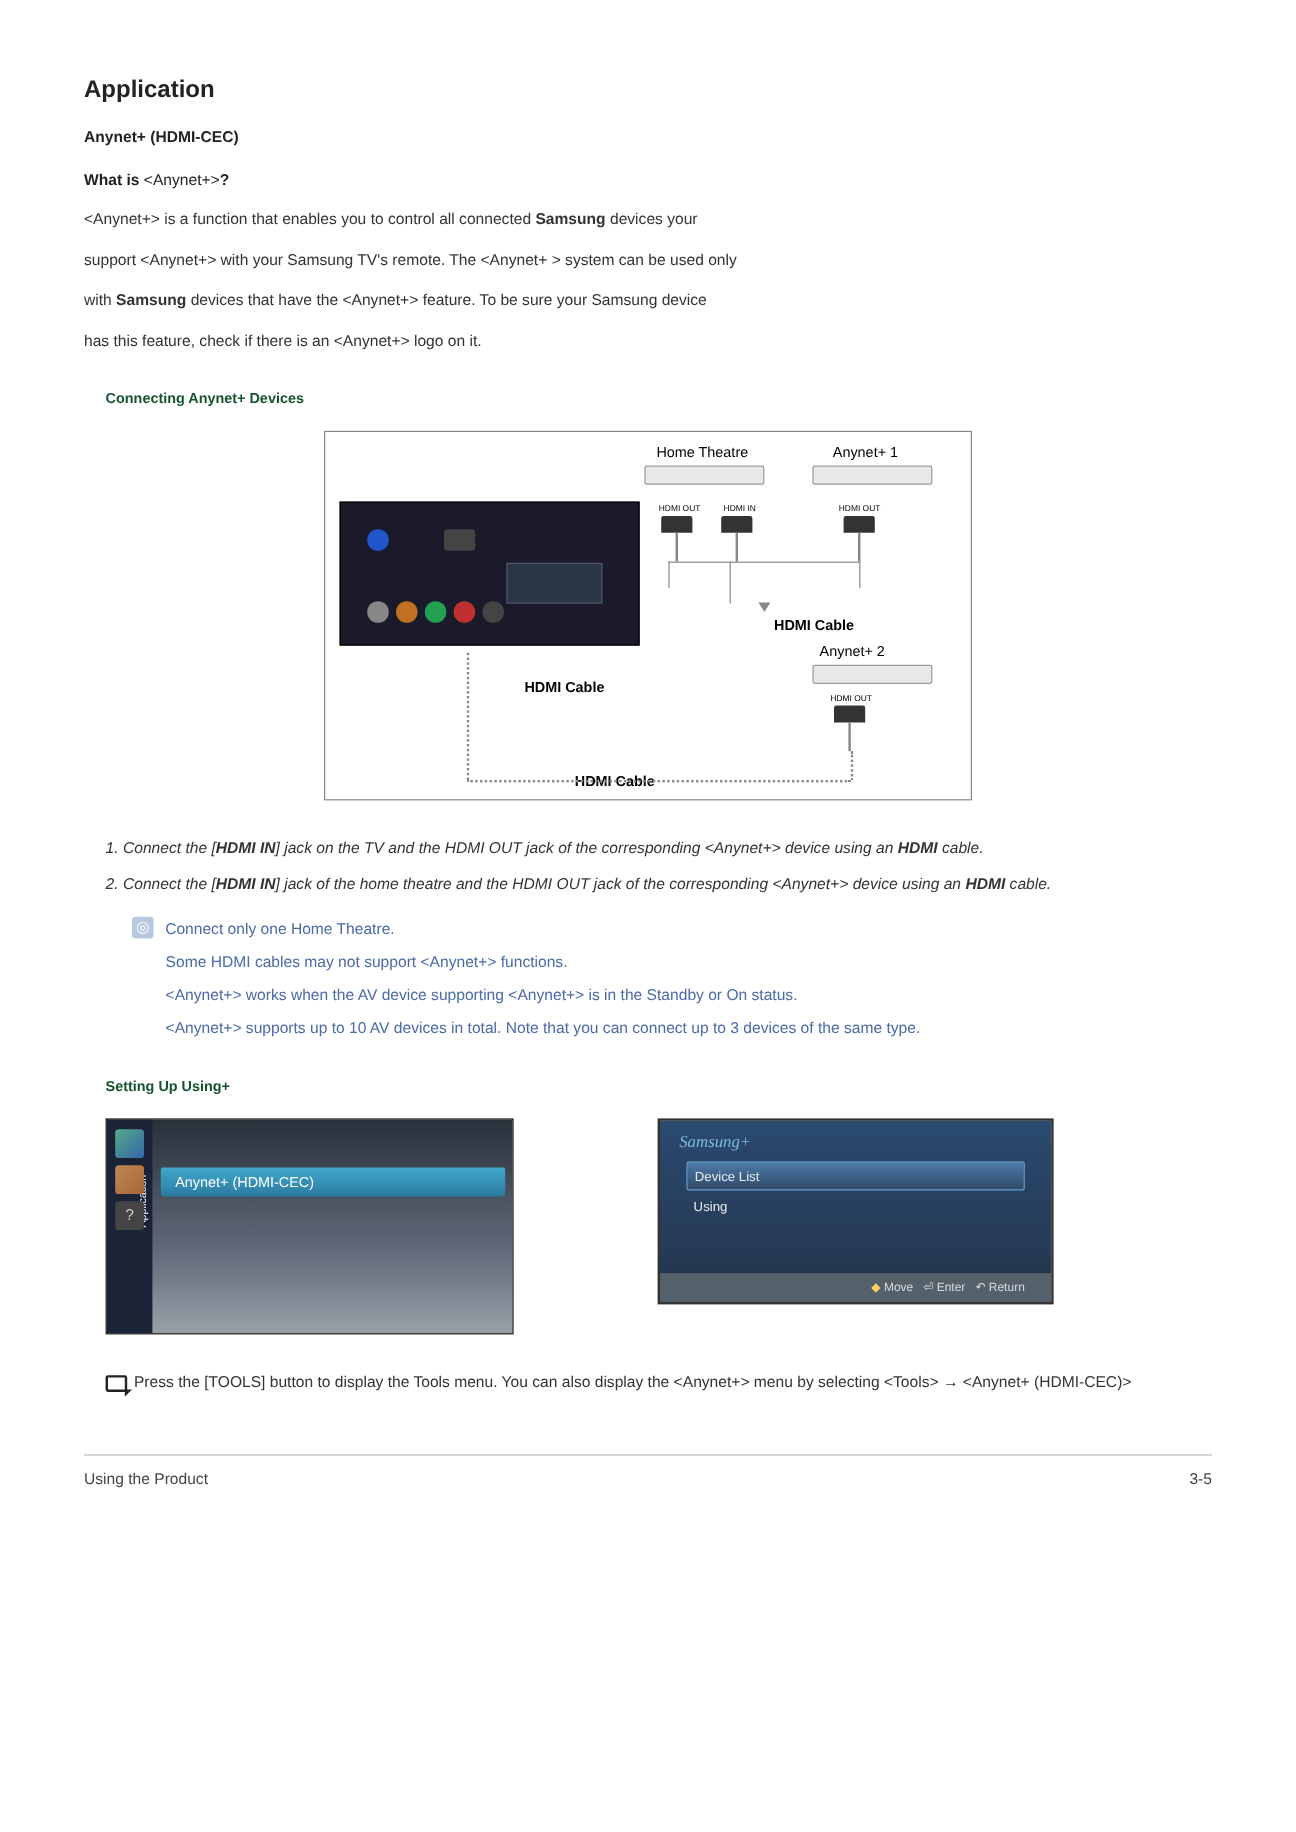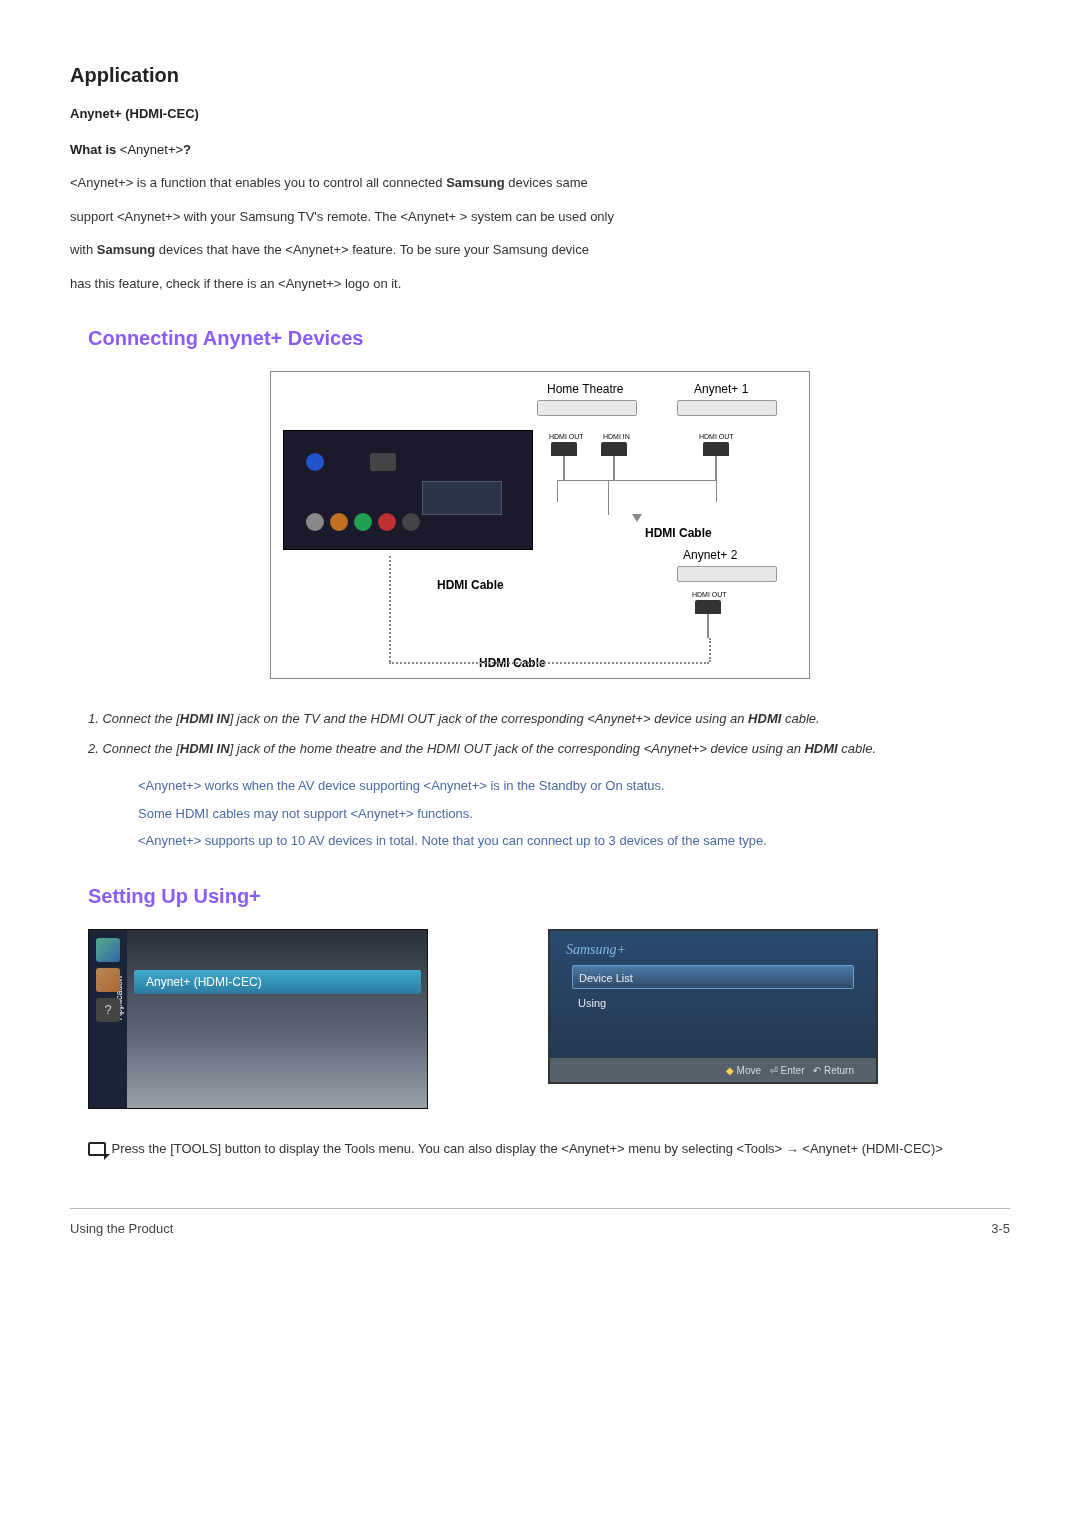--- a/index.html
+++ b/index.html
@@ -29,23 +29,23 @@
       margin-bottom: 14px;
     }
     .what-is b { font-weight: bold; }
     .intro-para {
       font-size: 13px;
       color: #333;
       margin-bottom: 14px;
     }
     .intro-para b { font-weight: bold; }
     h2 {
-      font-size: 20px;
+      font-size: 12px;
       font-weight: bold;
-      color: #8b5cf6;
+      color: #14532d;
       margin-top: 30px;
       margin-bottom: 18px;
       margin-left: 18px;
     }
     .diagram-wrap {
       width: 540px;
       margin: 0 auto 30px auto;
       border: 1px solid #888;
       background: #fff;
       padding: 8px;
@@ -241,21 +241,21 @@
 </head>
 <body>
 
 <h1>Application</h1>
 <div class="subtitle">Anynet+ (HDMI-CEC)</div>
 
 <div class="what-is">
   <b>What is </b><span>&lt;Anynet+&gt;</span><b>?</b>
 </div>
 
-<div class="intro-para"><span>&lt;Anynet+&gt; is a function that enables you to control all connected </span><b>Samsung</b><span> devices same</span></div>
+<div class="intro-para"><span>&lt;Anynet+&gt; is a function that enables you to control all connected </span><b>Samsung</b><span> devices your</span></div>
 <div class="intro-para">support &lt;Anynet+&gt; with your Samsung TV's remote. The &lt;Anynet+ &gt; system can be used only</div>
 <div class="intro-para"><span>with </span><b>Samsung</b><span> devices that have the &lt;Anynet+&gt; feature. To be sure your Samsung device</span></div>
 <div class="intro-para">has this feature, check if there is an &lt;Anynet+&gt; logo on it.</div>
 
 <h2>Connecting Anynet+ Devices</h2>
 
 <div class="diagram-wrap">
   <div class="diagram">
     <div class="diagram-label" style="left:268px; top:2px;">Home Theatre</div>
     <div class="diagram-label" style="left:415px; top:2px;">Anynet+ 1</div>
@@ -300,22 +300,26 @@
     <div class="dotted-v" style="left:110px; top:176px; height:106px;"></div>
     <div class="dotted-h" style="left:110px; top:282px; width:320px;"></div>
     <div class="dotted-v" style="left:430px; top:258px; height:24px;"></div>
   </div>
 </div>
 
 <div class="step"><span>1. Connect the [</span><b>HDMI IN</b><span>] jack on the TV and the HDMI OUT jack of the corresponding &lt;Anynet+&gt; device using an </span><b>HDMI</b><span> cable.</span></div>
 <div class="step"><span>2. Connect the [</span><b>HDMI IN</b><span>] jack of the home theatre and the HDMI OUT jack of the corresponding &lt;Anynet+&gt; device using an </span><b>HDMI</b><span> cable.</span></div>
 
 <div class="note-list">
+  <div class="note-item first">
+    <span class="note-icon">◎</span>
+    <span>Connect only one Home Theatre.</span>
+  </div>
+  <div class="note-item">Some HDMI cables may not support &lt;Anynet+&gt; functions.</div>
   <div class="note-item">&lt;Anynet+&gt; works when the AV device supporting &lt;Anynet+&gt; is in the Standby or On status.</div>
-  <div class="note-item">Some HDMI cables may not support &lt;Anynet+&gt; functions.</div>
   <div class="note-item">&lt;Anynet+&gt; supports up to 10 AV devices in total. Note that you can connect up to 3 devices of the same type.</div>
 </div>
 
 <h2>Setting Up Using+</h2>
 
 <div class="twocol" style="margin-left:18px;">
   <div class="menu-shot1">
     <div class="ms1-side"></div>
     <div class="ms1-side-label">Application</div>
     <div class="ms1-icon" style="top:8px; background:linear-gradient(135deg,#5a8,#36a);"></div>

